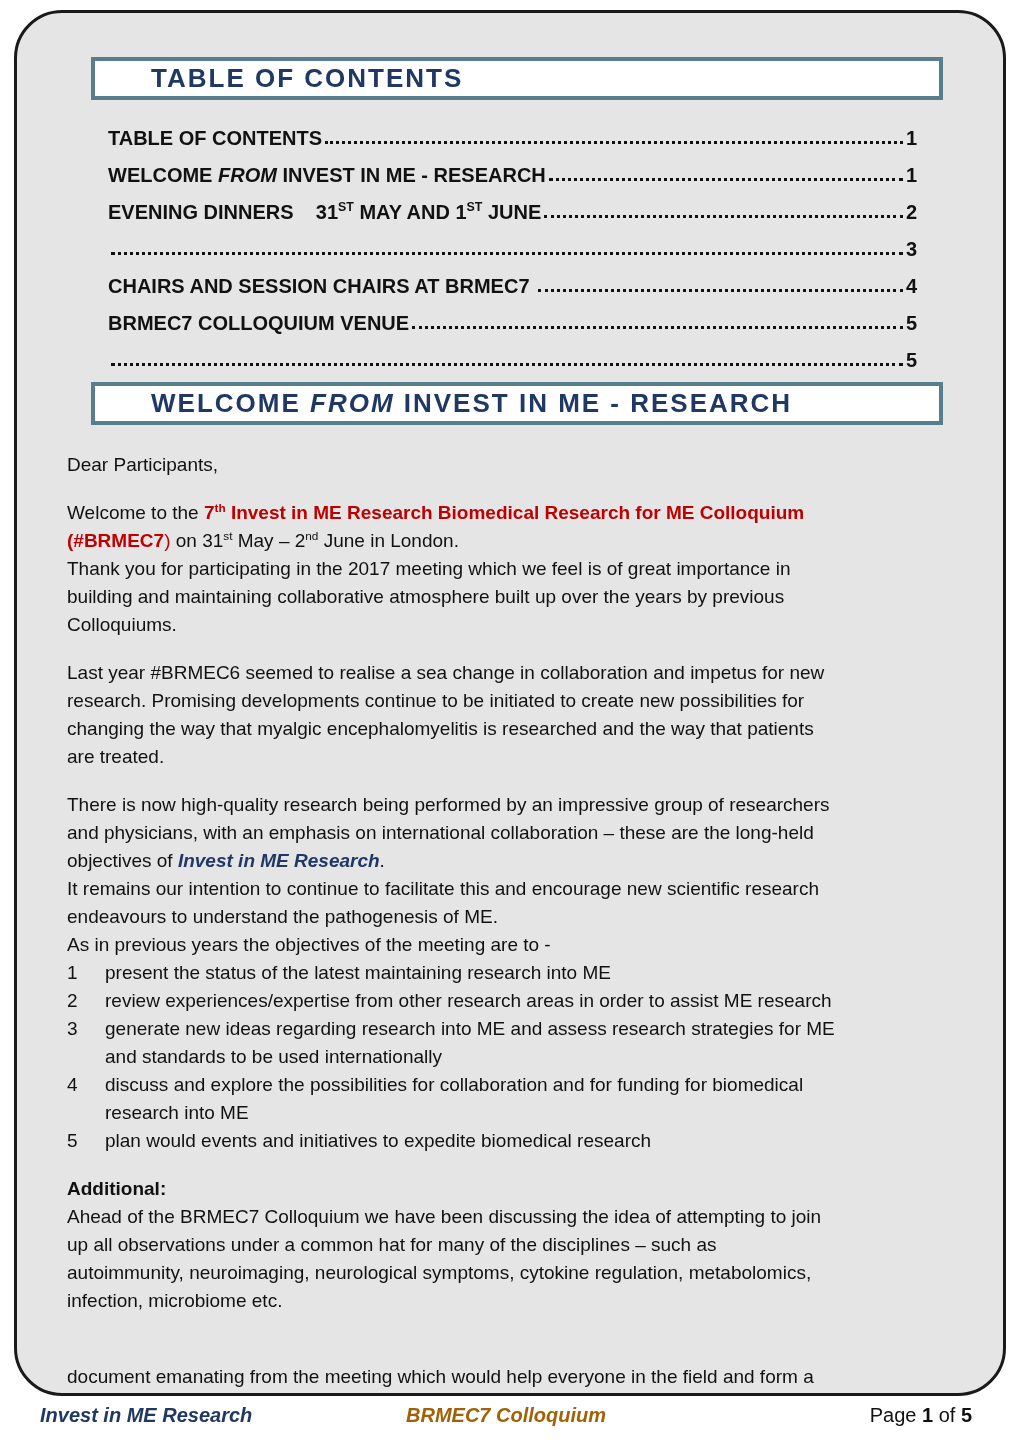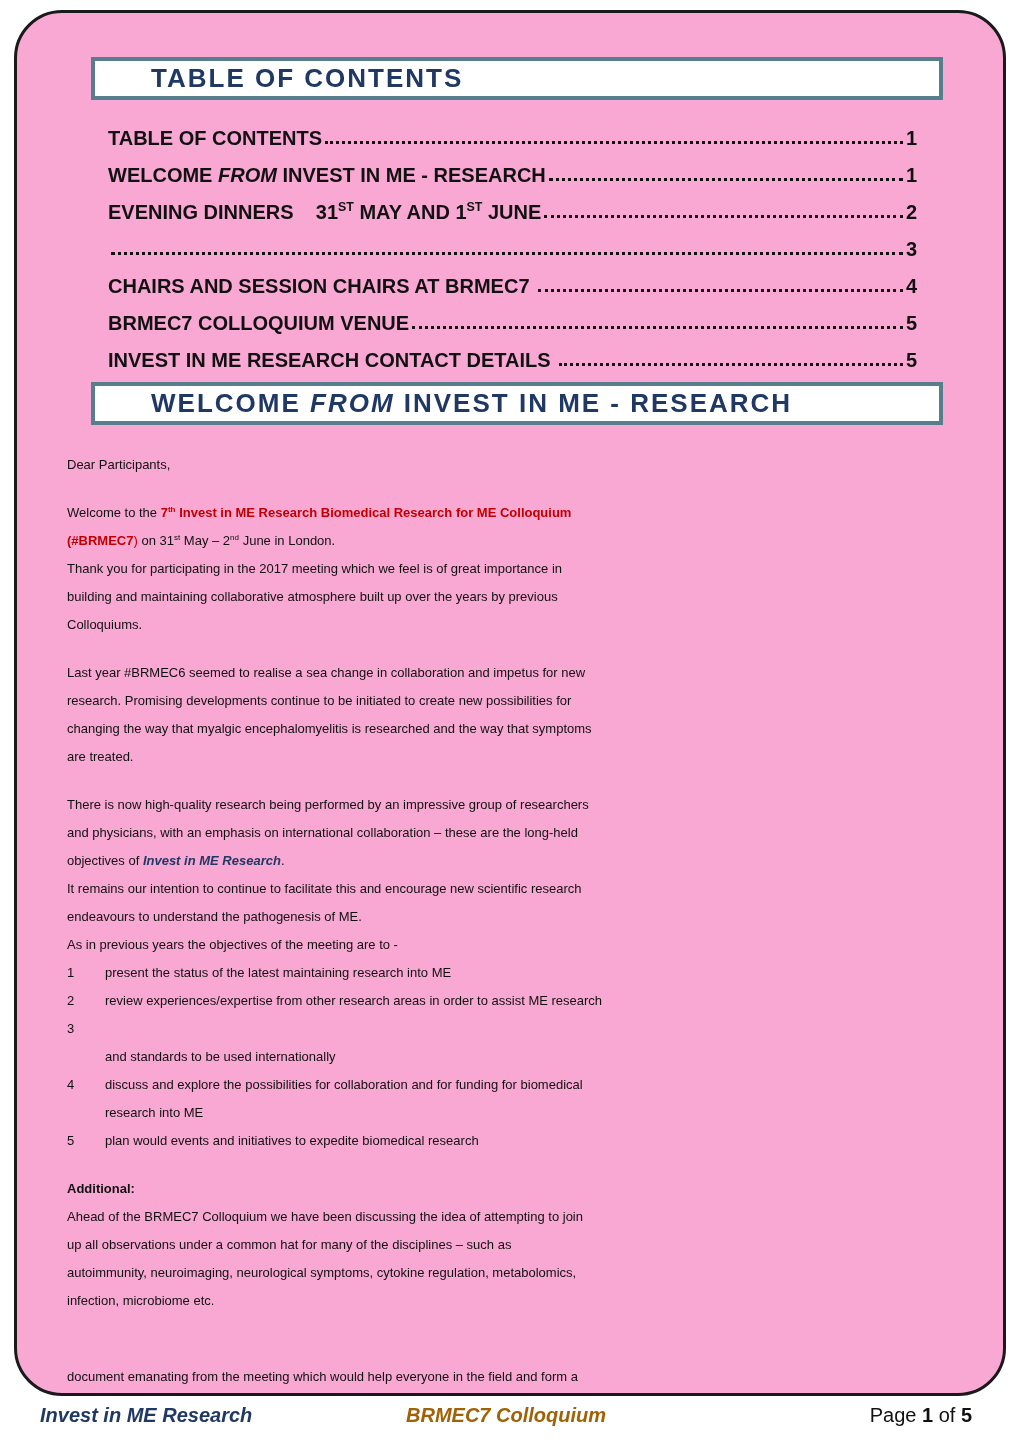--- a/index.html
+++ b/index.html
@@ -3,38 +3,38 @@
 <meta charset="utf-8">
 <style>
   html,body{margin:0;padding:0;}
   body{
     width:1020px;height:1446px;background:#ffffff;position:relative;
     font-family:"Liberation Sans",sans-serif;color:#111111;
   }
   .page-frame{
     position:absolute;left:14px;top:10px;width:992px;height:1386px;
     border:3px solid #1a1a1a;border-radius:48px;box-sizing:border-box;
-    padding:44px 50px 0 50px;overflow:hidden;background:#f9a8d4;
+    padding:44px 50px 0 50px;overflow:hidden;background:#e5e5e5;
   }
   .header-box{
     margin-left:24px;width:852px;box-sizing:border-box;
     border:4px solid #577e8c;background:#fff;
     padding:3px 6px 3px 56px;
     font-size:26px;line-height:29px;font-weight:bold;color:#1f3864;
     letter-spacing:2px;white-space:nowrap;
   }
   .toc-list{margin:13px 36px 10px 41px;}
   .toc-row{
     display:flex;align-items:flex-end;height:37px;
     font-weight:bold;font-size:20px;color:#111;
   }
   .toc-label{white-space:pre;line-height:24px;}
   .leader{flex:1;border-bottom:3px dotted #111;margin:0 3px 6px 3px;min-width:20px;}
   .toc-page{line-height:24px;}
-  .body-content{margin-top:26px;width:892px;font-size:13px;line-height:28px;color:#111;}
+  .body-content{margin-top:26px;width:892px;font-size:19px;line-height:28px;color:#111;}
   .para{margin:0;}
   .gap{height:20px;}
   .list-row{display:flex;}
   .li-num{width:38px;flex:0 0 38px;}
   .li-text{flex:1;}
   .b{font-weight:bold;}
   .i{font-style:italic;}
   .sup{vertical-align:super;font-size:0.62em;line-height:0;}
   .c-red{color:#c00000;}
   .c-navy{color:#1f3864;}
@@ -80,49 +80,48 @@
         <span class="toc-label"><span>CHAIRS AND SESSION CHAIRS AT BRMEC7 </span></span>
         <span class="leader"></span>
         <span class="toc-page">4</span>
       </div>
       <div class="toc-row">
         <span class="toc-label"><span>BRMEC7 COLLOQUIUM VENUE</span></span>
         <span class="leader"></span>
         <span class="toc-page">5</span>
       </div>
       <div class="toc-row">
-        <span class="toc-label"><span>INVEST IN ME RESEARCH CONTACT DETAILS </span></span>
         <span class="leader"></span>
         <span class="toc-page">5</span>
       </div>
     </div>
 
   <div class="header-box">
     <span id="welcome-header-text"><span>WELCOME </span><span class="i">FROM</span><span> INVEST IN ME - RESEARCH</span></span>
   </div>
 
   <div class="body-content" id="body-content">
       <div class="para"><span>Dear Participants,</span></div>
       <div class="gap"></div>
       <div class="para"><span>Welcome to the </span><span class="b c-red">7</span><span class="b sup c-red">th</span><span class="b c-red"> Invest in ME Research Biomedical Research for ME Colloquium</span><br><span class="b c-red">(#BRMEC7</span><span class="c-red">)</span><span> on 31</span><span class="sup">st</span><span> May – 2</span><span class="sup">nd</span><span> June in London.</span><br><span>Thank you for participating in the 2017 meeting which we feel is of great importance in</span><br><span>building and maintaining collaborative atmosphere built up over the years by previous</span><br><span>Colloquiums.</span></div>
       <div class="gap"></div>
-      <div class="para"><span>Last year #BRMEC6 seemed to realise a sea change in collaboration and impetus for new</span><br><span>research. Promising developments continue to be initiated to create new possibilities for</span><br><span>changing the way that myalgic encephalomyelitis is researched and the way that symptoms</span><br><span>are treated.</span></div>
+      <div class="para"><span>Last year #BRMEC6 seemed to realise a sea change in collaboration and impetus for new</span><br><span>research. Promising developments continue to be initiated to create new possibilities for</span><br><span>changing the way that myalgic encephalomyelitis is researched and the way that patients</span><br><span>are treated.</span></div>
       <div class="gap"></div>
       <div class="para"><span>There is now high-quality research being performed by an impressive group of researchers</span><br><span>and physicians, with an emphasis on international collaboration – these are the long-held</span><br><span>objectives of </span><span class="b i c-navy">Invest in ME Research</span><span>.</span><br><span>It remains our intention to continue to facilitate this and encourage new scientific research</span><br><span>endeavours to understand the pathogenesis of ME.</span><br><span>As in previous years the objectives of the meeting are to -</span></div>
       <div class="list-row">
         <span class="li-num">1</span>
         <span class="li-text"><span>present the status of the latest maintaining research into ME</span></span>
       </div>
       <div class="list-row">
         <span class="li-num">2</span>
         <span class="li-text"><span>review experiences/expertise from other research areas in order to assist ME research</span></span>
       </div>
       <div class="list-row">
         <span class="li-num">3</span>
-        <span class="li-text"><br><span>and standards to be used internationally</span></span>
+        <span class="li-text"><span>generate new ideas regarding research into ME and assess research strategies for ME</span><br><span>and standards to be used internationally</span></span>
       </div>
       <div class="list-row">
         <span class="li-num">4</span>
         <span class="li-text"><span>discuss and explore the possibilities for collaboration and for funding for biomedical</span><br><span>research into ME</span></span>
       </div>
       <div class="list-row">
         <span class="li-num">5</span>
         <span class="li-text"><span>plan would events and initiatives to expedite biomedical research</span></span>
       </div>
       <div class="gap"></div>

